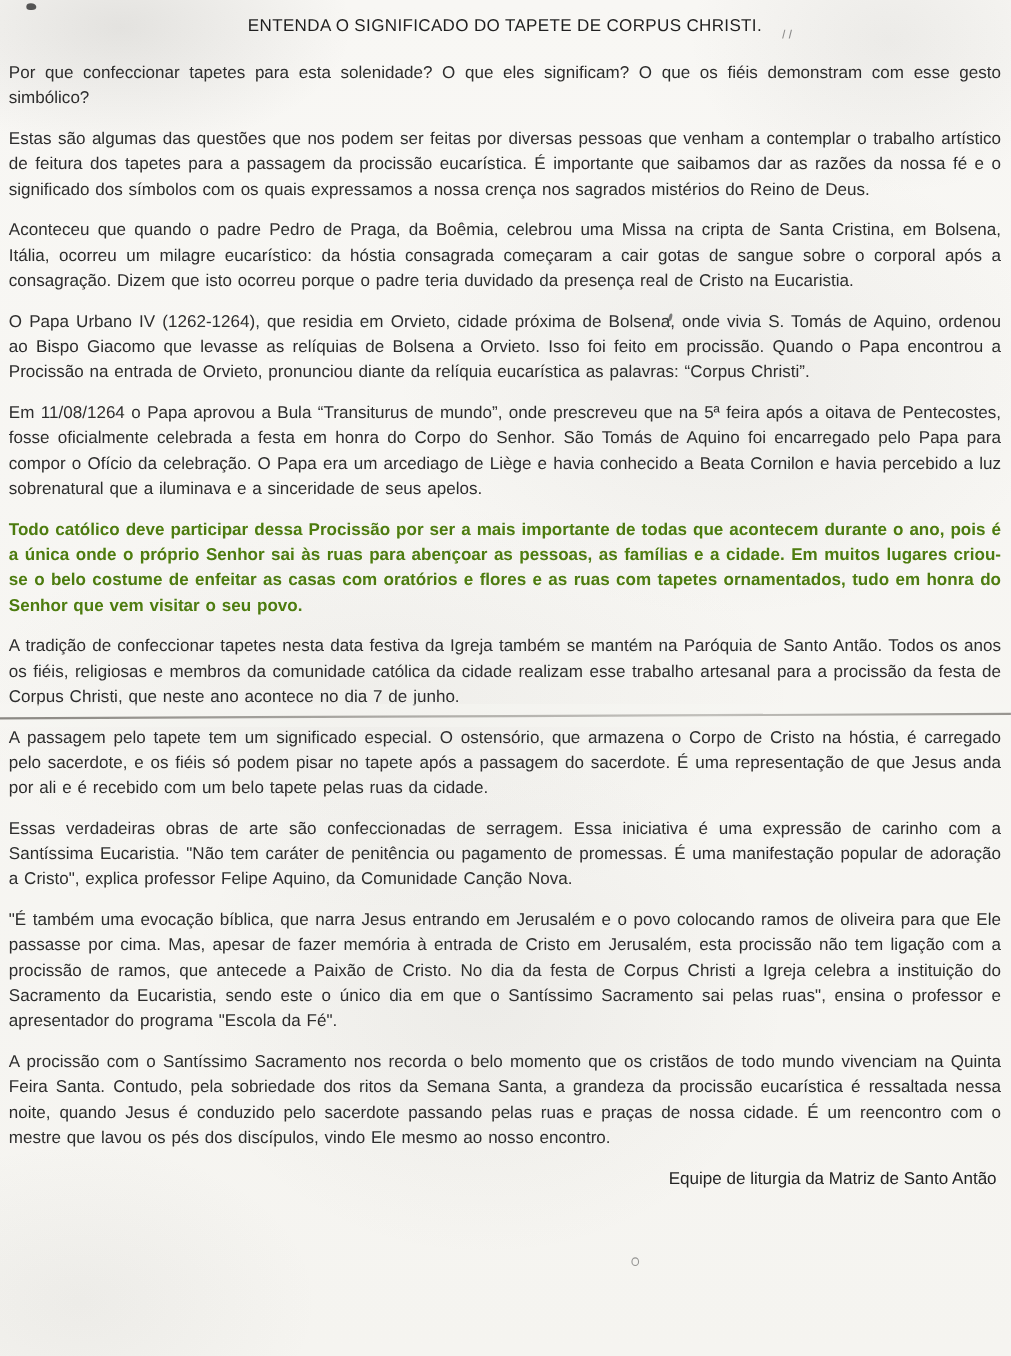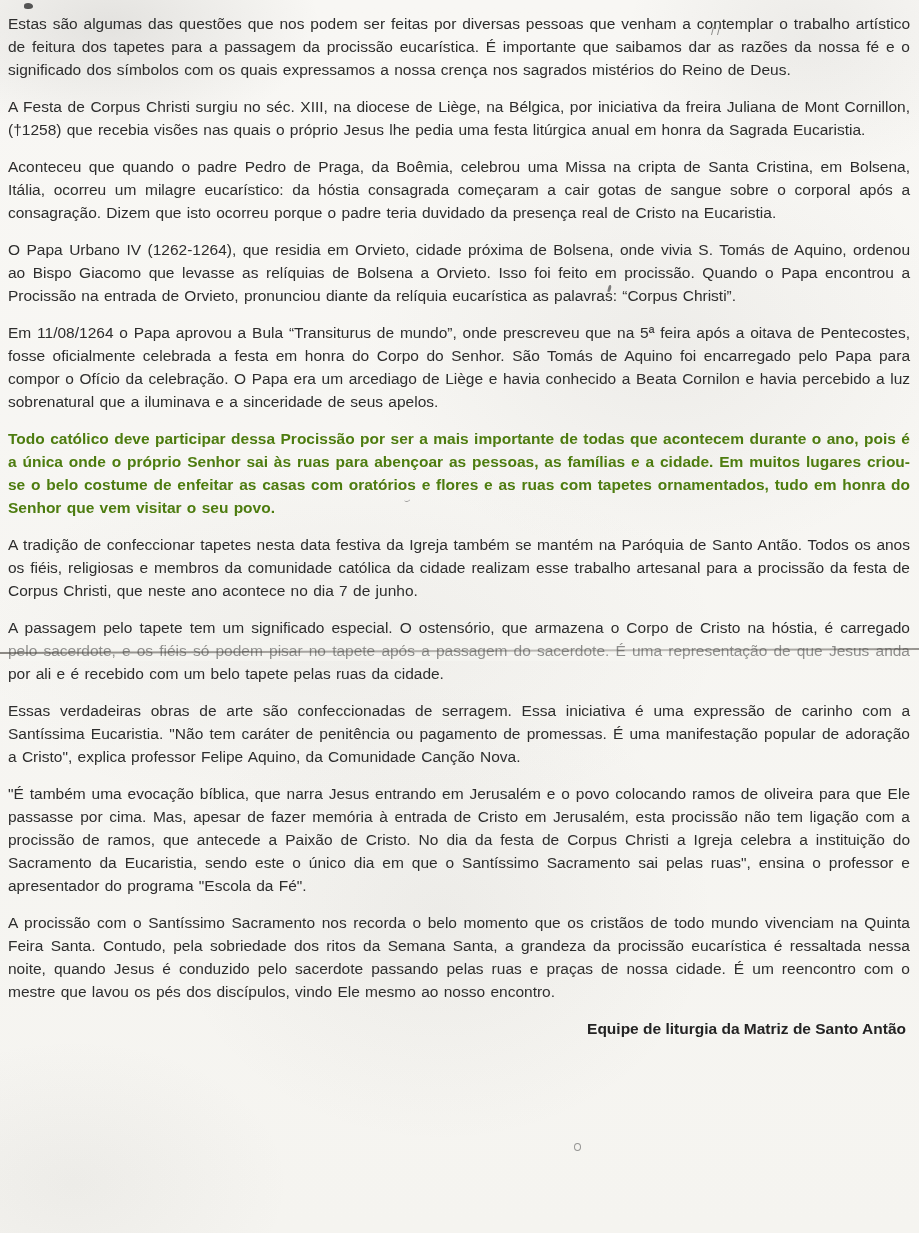--- a/index.html
+++ b/index.html
@@ -48,21 +48,20 @@
     font-weight: bold;
     color: #4d7c0f;
   }
   .signature {
     text-align: right;
     font-size: 15.5px;
     line-height: 23px;
     padding-right: 4px;
     margin-top: 0;
     color: #232323;
-    font-weight: bold;
   }
   
   .fade-band {
     position: absolute;
     left: 0; right: 0;
     top: 640px; height: 21px;
     background: rgba(247,246,243,0.48);
     pointer-events: none;
   }
   .crease-line {
@@ -88,24 +87,25 @@
     border: 1.2px solid #555; border-radius: 50%; opacity: 0.6; }
   .speck-mid { left: 404px; top: 497px; width: 6px; height: 4px;
     border-bottom: 1.5px solid #5a5a5a; border-radius: 0 0 50% 50%;
     transform: rotate(-8deg); opacity: 0.55; }
 </style>
 </head>
 <body>
 
 <div class="page">
 
+  <h1 class="doc-title">ENTENDA O SIGNIFICADO DO TAPETE DE CORPUS CHRISTI.</h1>
 
   <main class="doc-body">
+    <p>Por que confeccionar tapetes para esta solenidade? O que eles significam? O que os fiéis demonstram com esse gesto simbólico?</p>
     <p>Estas são algumas das questões que nos podem ser feitas por diversas pessoas que venham a contemplar o trabalho artístico de feitura dos tapetes para a passagem da procissão eucarística. É importante que saibamos dar as razões da nossa fé e o significado dos símbolos com os quais expressamos a nossa crença nos sagrados mistérios do Reino de Deus.</p>
-    <p>A Festa de Corpus Christi surgiu no séc. XIII, na diocese de Liège, na Bélgica, por iniciativa da freira Juliana de Mont Cornillon, (†1258) que recebia visões nas quais o próprio Jesus lhe pedia uma festa litúrgica anual em honra da Sagrada Eucaristia.</p>
     <p>Aconteceu que quando o padre Pedro de Praga, da Boêmia, celebrou uma Missa na cripta de Santa Cristina, em Bolsena, Itália, ocorreu um milagre eucarístico: da hóstia consagrada começaram a cair gotas de sangue sobre o corporal após a consagração. Dizem que isto ocorreu porque o padre teria duvidado da presença real de Cristo na Eucaristia.</p>
     <p>O Papa Urbano IV (1262-1264), que residia em Orvieto, cidade próxima de Bolsena, onde vivia S. Tomás de Aquino, ordenou ao Bispo Giacomo que levasse as relíquias de Bolsena a Orvieto. Isso foi feito em procissão. Quando o Papa encontrou a Procissão na entrada de Orvieto, pronunciou diante da relíquia eucarística as palavras: “Corpus Christi”.</p>
     <p>Em 11/08/1264 o Papa aprovou a Bula “Transiturus de mundo”, onde prescreveu que na 5ª feira após a oitava de Pentecostes, fosse oficialmente celebrada a festa em honra do Corpo do Senhor. São Tomás de Aquino foi encarregado pelo Papa para compor o Ofício da celebração. O Papa era um arcediago de Liège e havia conhecido a Beata Cornilon e havia percebido a luz sobrenatural que a iluminava e a sinceridade de seus apelos.</p>
     <p class="bold">Todo católico deve participar dessa Procissão por ser a mais importante de todas que acontecem durante o ano, pois é a única onde o próprio Senhor sai às ruas para abençoar as pessoas, as famílias e a cidade. Em muitos lugares criou-se o belo costume de enfeitar as casas com oratórios e flores e as ruas com tapetes ornamentados, tudo em honra do Senhor que vem visitar o seu povo.</p>
     <p>A tradição de confeccionar tapetes nesta data festiva da Igreja também se mantém na Paróquia de Santo Antão. Todos os anos os fiéis, religiosas e membros da comunidade católica da cidade realizam esse trabalho artesanal para a procissão da festa de Corpus Christi, que neste ano acontece no dia 7 de junho.</p>
     <p>A passagem pelo tapete tem um significado especial. O ostensório, que armazena o Corpo de Cristo na hóstia, é carregado pelo sacerdote, e os fiéis só podem pisar no tapete após a passagem do sacerdote. É uma representação de que Jesus anda por ali e é recebido com um belo tapete pelas ruas da cidade.</p>
     <p>Essas verdadeiras obras de arte são confeccionadas de serragem. Essa iniciativa é uma expressão de carinho com a Santíssima Eucaristia. "Não tem caráter de penitência ou pagamento de promessas. É uma manifestação popular de adoração a Cristo", explica professor Felipe Aquino, da Comunidade Canção Nova.</p>
     <p>"É também uma evocação bíblica, que narra Jesus entrando em Jerusalém e o povo colocando ramos de oliveira para que Ele passasse por cima. Mas, apesar de fazer memória à entrada de Cristo em Jerusalém, esta procissão não tem ligação com a procissão de ramos, que antecede a Paixão de Cristo. No dia da festa de Corpus Christi a Igreja celebra a instituição do Sacramento da Eucaristia, sendo este o único dia em que o Santíssimo Sacramento sai pelas ruas", ensina o professor e apresentador do programa "Escola da Fé".</p>
     <p>A procissão com o Santíssimo Sacramento nos recorda o belo momento que os cristãos de todo mundo vivenciam na Quinta Feira Santa. Contudo, pela sobriedade dos ritos da Semana Santa, a grandeza da procissão eucarística é ressaltada nessa noite, quando Jesus é conduzido pelo sacerdote passando pelas ruas e praças de nossa cidade. É um reencontro com o mestre que lavou os pés dos discípulos, vindo Ele mesmo ao nosso encontro.</p>
   </main>

